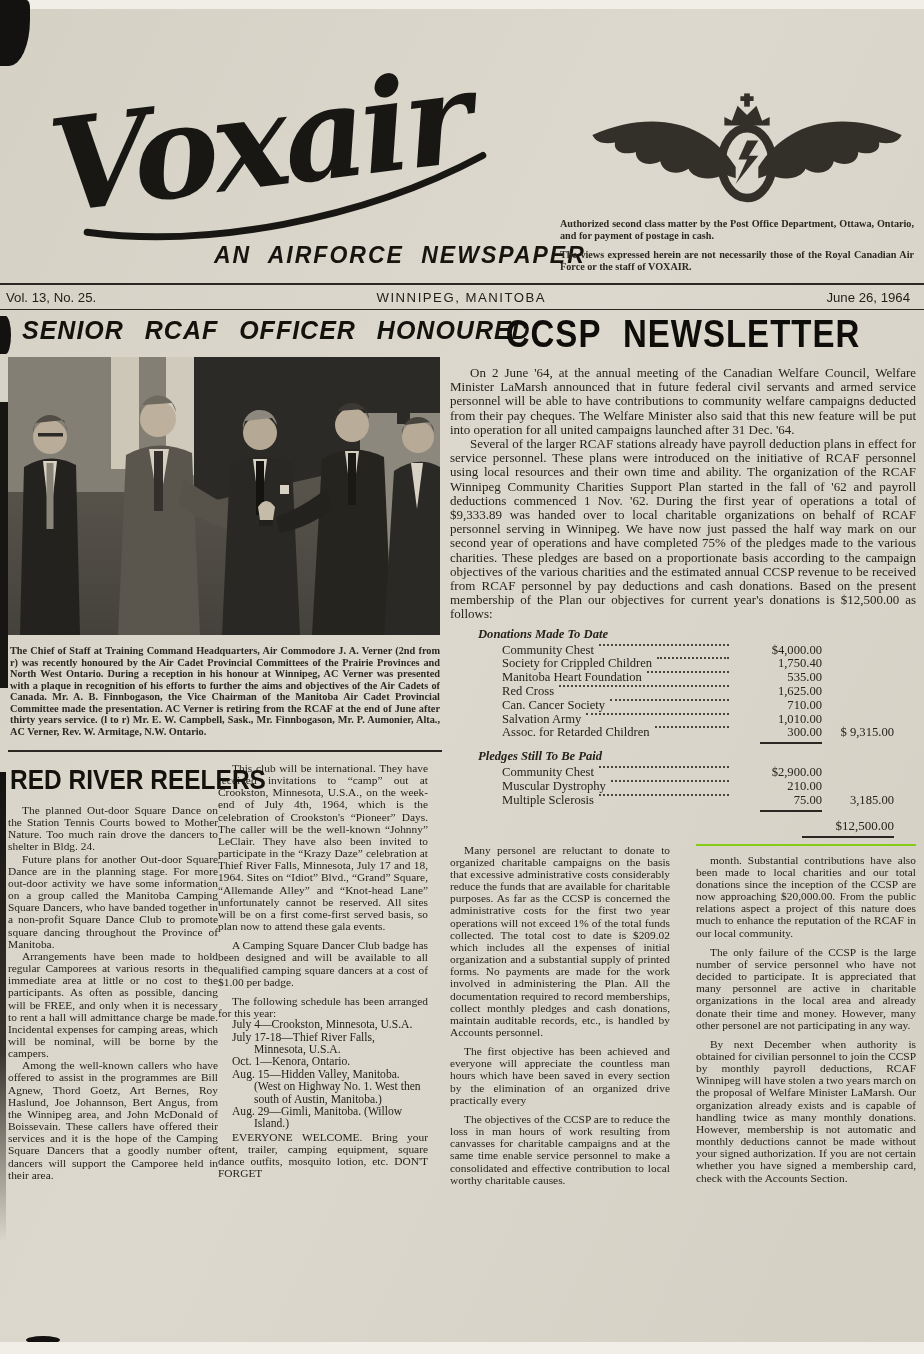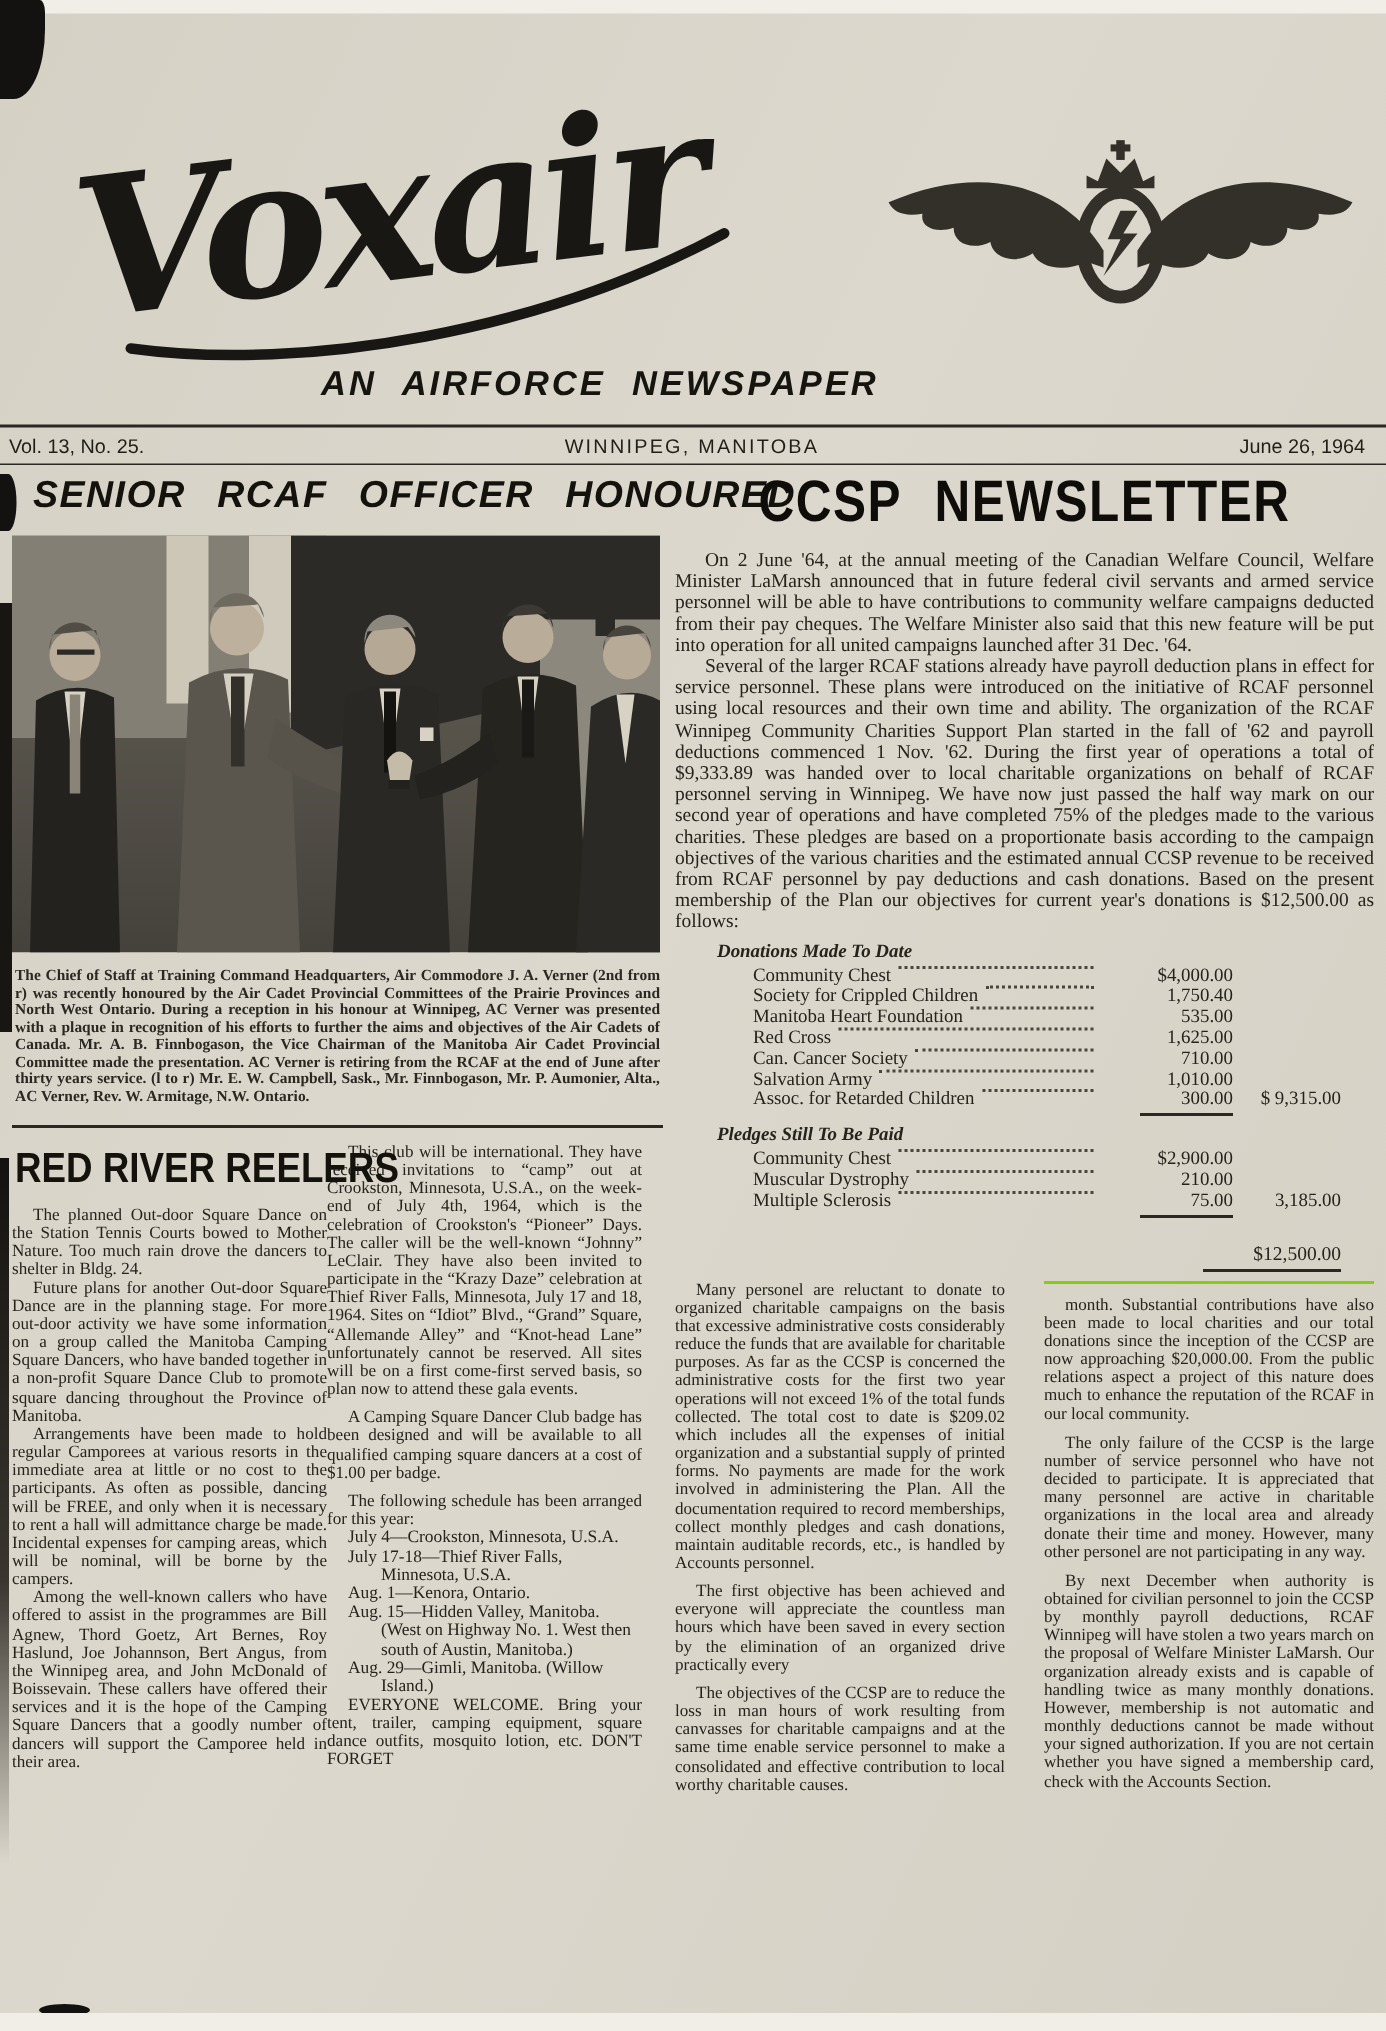--- a/index.html
+++ b/index.html
@@ -57,21 +57,21 @@
     text-align:center;margin:0 0 16px 0;color:#0f0d09;white-space:nowrap;}
   .lead .lp{font-size:13px;line-height:14.2px;text-align:justify;text-indent:20px;margin:0;}
   .tbl{font-size:12.6px;margin-top:5px;}
   .tbl-title{font-style:italic;font-weight:bold;margin:3px 0 2px 28px;}
   .trow{display:flex;align-items:flex-start;margin-left:52px;padding-right:22px;line-height:13.8px;}
   .lbl{white-space:nowrap;}
   .dots{flex:1;border-bottom:2px dotted #4a463e;margin:0 3px 3px 5px;min-width:14px;}
   .amt{width:90px;text-align:right;white-space:nowrap;}
   .sub{width:72px;text-align:right;white-space:nowrap;}
   .rule-amt{width:62px;border-top:2px solid #2b2823;margin:2px 94px 3px auto;height:0;}
-  .total-row{display:flex;justify-content:flex-end;padding-right:22px;margin-top:16px;}
+  .total-row{display:flex;justify-content:flex-end;padding-right:22px;margin-top:6px;}
   .total-amt{width:92px;text-align:right;border-bottom:2px solid #2b2823;padding-bottom:2px;font-size:13px;}
   .ccsp-cols{display:flex;gap:26px;margin-top:6px;}
   .ccol{width:226px;}
   .ccol4{border-top:2px solid #84cc16;padding-top:8px;}
 </style>
 </head>
 <body>
 
 <div>
   <div class="strip-top"></div>
@@ -100,20 +100,24 @@
           <path d="M182,88 C212,40 270,26 334,54 C330,62 322,64 310,62 C312,72 300,76 288,72 C288,84 274,88 262,82 C260,94 244,98 232,90 C228,100 210,104 194,96 L182,100 Z"></path>
           <path d="M146,44 h48 v-9 l-8,4 -6,-16 -10,10 -10,-10 -6,16 -8,-4 z"></path>
           <rect x="167" y="10" width="6" height="14"></rect>
           <rect x="163" y="13" width="14" height="5"></rect>
           <path d="M170,60 l-9,20 h9 l-12,26 24,-30 h-10 l10,-16 z"></path>
         </g>
         <ellipse cx="170" cy="84" rx="27" ry="37" fill="none" stroke="#33302a" stroke-width="9"></ellipse>
       </svg>
     </div>
 
+    <div class="auth">
+      <p>Authorized second class matter by the Post Office Department, Ottawa, Ontario, and for payment of postage in cash.</p>
+      <p>The views expressed herein are not necessarily those of the Royal Canadian Air Force or the staff of VOXAIR.</p>
+    </div>
   </header>
 
   <div class="dateline">
     <span class="vol">Vol. 13, No. 25.</span>
     <span class="loc">WINNIPEG, MANITOBA</span>
     <span class="date">June 26, 1964</span>
   </div>
 
   <section class="left-region">
     <h1 class="honoured-headline">SENIOR RCAF OFFICER HONOURED</h1>
@@ -180,21 +184,21 @@
         <p class="p">Future plans for another Out-door Square Dance are in the planning stage. For more out-door activity we have some information on a group called the Manitoba Camping Square Dancers, who have banded together in a non-profit Square Dance Club to promote square dancing throughout the Province of Manitoba.</p>
         <p class="p">Arrangements have been made to hold regular Camporees at various resorts in the immediate area at little or no cost to the participants. As often as possible, dancing will be FREE, and only when it is necessary to rent a hall will admittance charge be made. Incidental expenses for camping areas, which will be nominal, will be borne by the campers.</p>
         <p class="p">Among the well-known callers who have offered to assist in the programmes are Bill Agnew, Thord Goetz, Art Bernes, Roy Haslund, Joe Johannson, Bert Angus, from the Winnipeg area, and John McDonald of Boissevain. These callers have offered their services and it is the hope of the Camping Square Dancers that a goodly number of dancers will support the Camporee held in their area.</p>
       </div>
       <div class="rcol">
         <p class="p">This club will be international. They have received invitations to “camp” out at Crookston, Minnesota, U.S.A., on the week-end of July 4th, 1964, which is the celebration of Crookston's “Pioneer” Days. The caller will be the well-known “Johnny” LeClair. They have also been invited to participate in the “Krazy Daze” celebration at Thief River Falls, Minnesota, July 17 and 18, 1964. Sites on “Idiot” Blvd., “Grand” Square, “Allemande Alley” and “Knot-head Lane” unfortunately cannot be reserved. All sites will be on a first come-first served basis, so plan now to attend these gala events.</p>
         <p class="p gap">A Camping Square Dancer Club badge has been designed and will be available to all qualified camping square dancers at a cost of $1.00 per badge.</p>
         <p class="p gap">The following schedule has been arranged for this year:</p>
         <p class="sched">July 4—Crookston, Minnesota, U.S.A.</p>
         <p class="sched">July 17-18—Thief River Falls, Minnesota, U.S.A.</p>
-        <p class="sched">Aug. 1—Kenora, Ontario.</p>
+        <p class="sched">Oct. 1—Kenora, Ontario.</p>
         <p class="sched">Aug. 15—Hidden Valley, Manitoba. (West on Highway No. 1. West then south of Austin, Manitoba.)</p>
         <p class="sched">Aug. 29—Gimli, Manitoba. (Willow Island.)</p>
         <p class="p">EVERYONE WELCOME. Bring your tent, trailer, camping equipment, square dance outfits, mosquito lotion, etc. DON'T FORGET</p>
       </div>
     </div>
   </section>
 
   <section class="right-region">
     <h1 class="ccsp-headline">CCSP NEWSLETTER</h1>
     <div class="lead">

